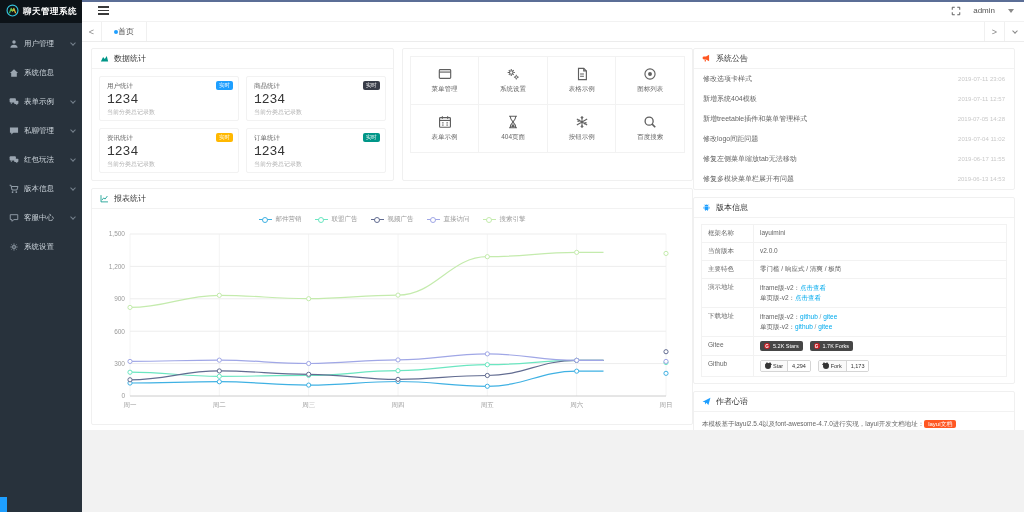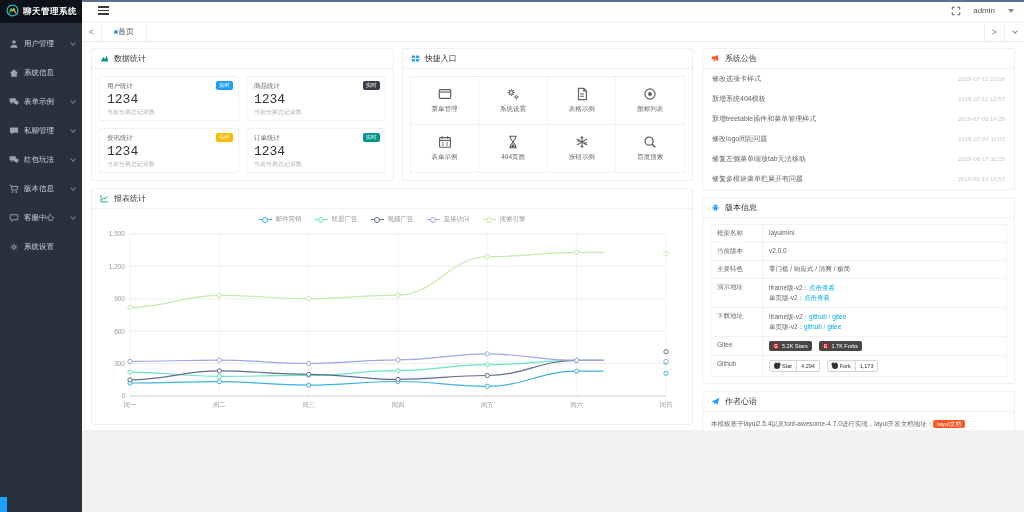--- a/index.html
+++ b/index.html
@@ -2,21 +2,21 @@
 <html><head>
 <meta charset="utf-8">
 <style>
   * { margin:0; padding:0; box-sizing:border-box; }
   html,body { width:1024px; height:512px; overflow:hidden;
     font-family:"Liberation Sans","DejaVu Sans",sans-serif; background:#f2f2f2; }
   .app { position:relative; width:1024px; height:512px; display:flex; }
 
   
   .sidebar { position:relative; width:82px; height:512px; background:#28323c; flex:none; }
-  .logo-bar { height:23px; background:#0d1318; display:flex; align-items:center; padding:0 6px; gap:4px;text-decoration:underline; }
+  .logo-bar { height:23px; background:#0d1318; display:flex; align-items:center; padding:0 6px; gap:4px; }
   .logo-title { color:#ffffff; font-size:8.5px; font-weight:bold; letter-spacing:.5px; white-space:nowrap; }
   .menu { padding-top:6px; }
   .menu-item { height:29px; display:flex; align-items:center; padding:0 7px 0 9px; cursor:pointer; color:#cfd7de; }
   .menu-item .mi-icon { width:10px; height:10px; color:#9aa5b0; flex:none; margin-right:5px; }
   .menu-item .mi-icon svg { width:10px; height:10px; display:block; }
   .mi-label { font-size:7.5px; flex:1; white-space:nowrap; }
   .chev { width:4px; height:4px; border-right:1px solid #76828d; border-bottom:1px solid #76828d;
     transform:rotate(45deg); margin-top:-2px; flex:none; }
   .sidebar-accent { position:absolute; left:0; bottom:0; width:7px; height:15px; background:#1E9FFF; }
 
@@ -36,21 +36,21 @@
   .tab-ctl { width:20px; display:flex; align-items:center; justify-content:center; font-size:9px; color:#888; cursor:pointer; }
   .tab-ctl.left { border-right:1px solid #f0f0f0; }
   .tab { display:flex; align-items:center; padding:0 12px; border-right:1px solid #f0f0f0; cursor:pointer; }
   .tab-dot { width:4px; height:4px; border-radius:50%; background:#1E9FFF; }
   .tab-label { font-size:8px; color:#555; }
   .tab-spacer { flex:1; }
   .tab-ctl.right { border-left:1px solid #f0f0f0; }
   .chev-sm { width:4px; height:4px; border-right:1px solid #888; border-bottom:1px solid #888; transform:rotate(45deg); margin-top:-2px; }
 
   .content { flex:1; background:#fff; padding:6px 9px; overflow:hidden; position:relative; }
-  .content-cols { display:flex; gap:9px; }
+  .content-cols { display:flex; }
   .col-left { width:602px; flex:none; }
   .col-right { flex:1; }
   .bottom-strip { position:absolute; left:0; right:0; bottom:0; height:82px; background:#f2f2f2; }
 
   
   .card { background:#fff; border:1px solid #f0f0f0; border-radius:2px; margin-bottom:7px; }
   .card-head { height:20px; display:flex; align-items:center; gap:5px; padding:0 8px; border-bottom:1px solid #f2f2f2; }
   .card-head .ch-icon svg { width:9px; height:9px; display:block; }
   .card-title { font-size:8px; color:#333; }
   .card-body { padding:7px; }
@@ -297,31 +297,20 @@
                 <div class="stat-card">
                   <div class="stat-label">订单统计</div>
                   <div class="stat-value">1234</div>
                   <div class="stat-sub">当前分类总记录数</div>
                   <span class="stat-badge" style="background-color: rgb(0, 150, 136);">实时</span>
                 </div>
               </div>
             </section>
 
             <section class="card card-shortcuts">
-              <div class="card-head">
-                <span class="ch-icon">
-                  <svg viewBox="0 0 16 16" fill="#1E9FFF">
-                      <rect x="1.5" y="2.5" width="5.6" height="4.6" rx="0.8"></rect>
-                      <rect x="8.9" y="2.5" width="5.6" height="4.6" rx="0.8"></rect>
-                      <rect x="1.5" y="8.9" width="5.6" height="4.6" rx="0.8"></rect>
-                      <rect x="8.9" y="8.9" width="5.6" height="4.6" rx="0.8"></rect>
-                    </svg>
-                  </span>
-                <span class="card-title">快捷入口</span>
-              </div>
               <div class="card-body">
                 <div class="sc-grid">
                   <div class="sc-cell">
                     <span>
                         <svg viewBox="0 0 16 16">
                           <rect x="1.5" y="3" width="13" height="10" rx="1" fill="none" stroke="currentColor" stroke-width="1.3"></rect>
                           <path d="M1.5 5.8h13" stroke="currentColor" stroke-width="1.3"></path>
                         </svg>
                       </span>
                     <span class="sc-label">菜单管理</span>

